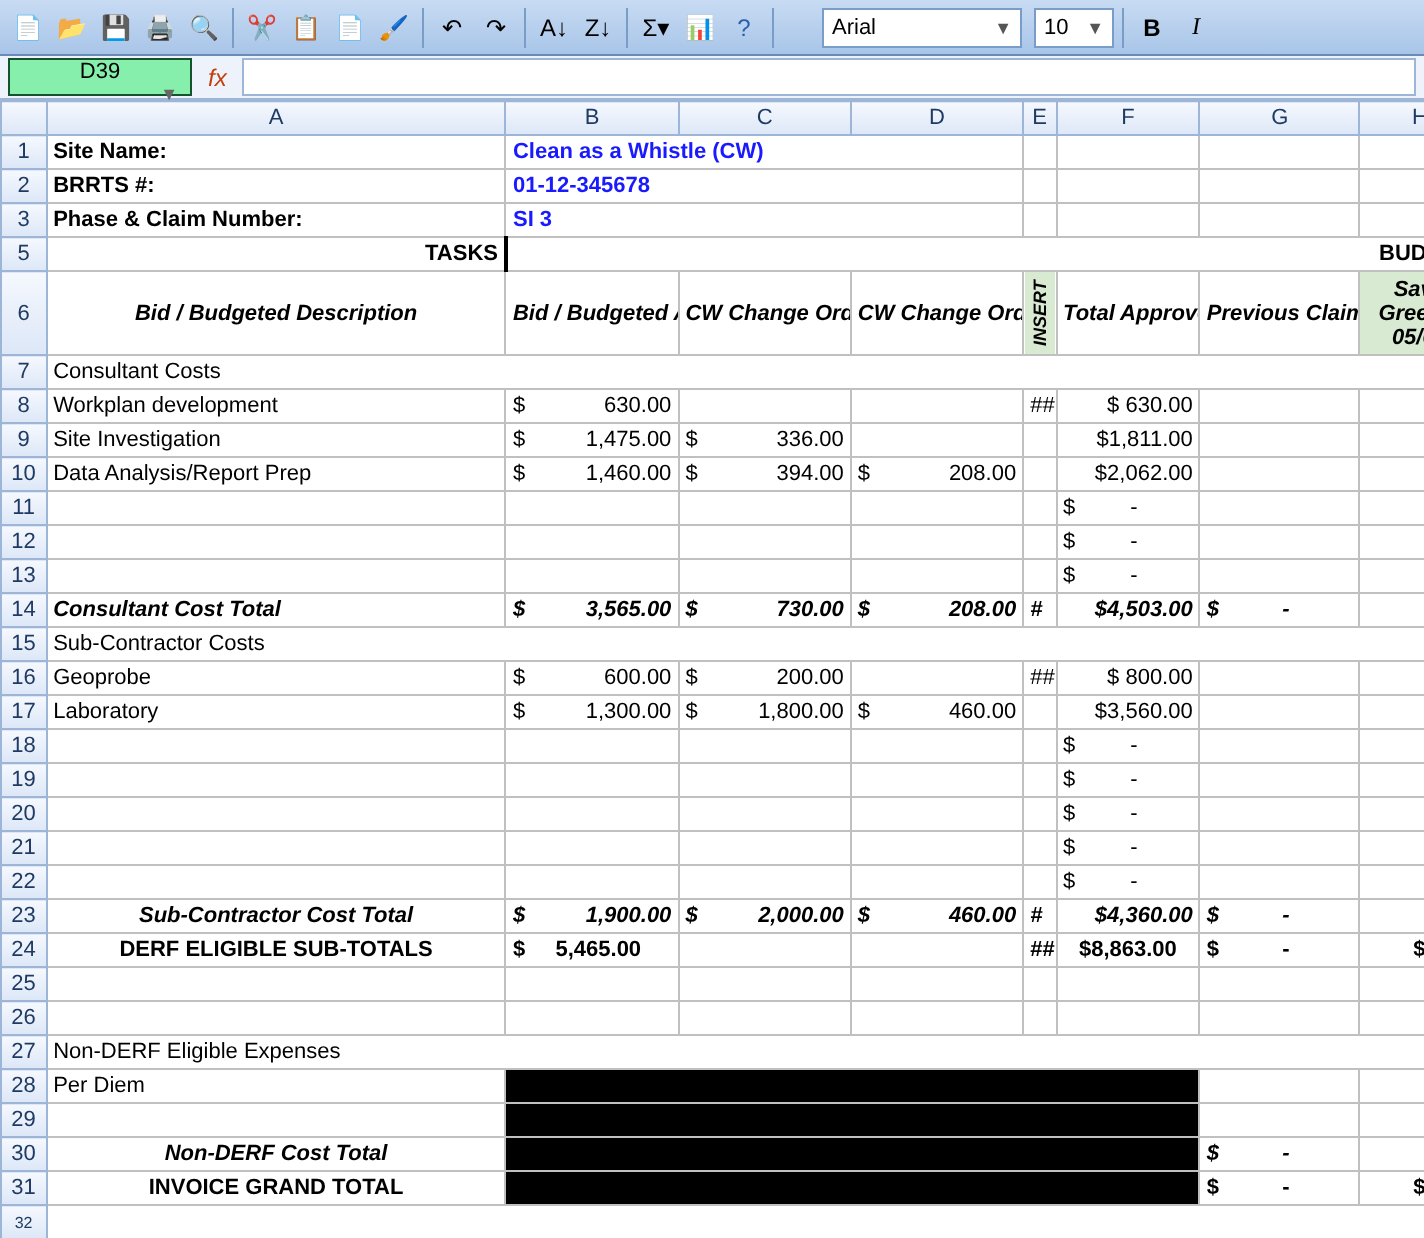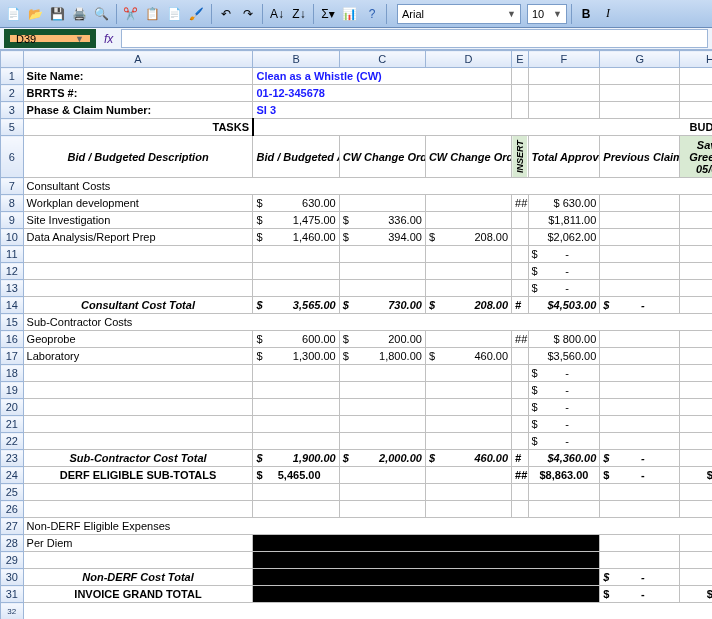--- a/index.html
+++ b/index.html
@@ -26,37 +26,38 @@
     display: flex; align-items: center; justify-content: center;
     border-radius: 2px;
     cursor: pointer;
     font-size: 12px;
   }
   .toolbar .sep { width:1px; height:20px; background:#7a9cc8; margin:0 2px; }
   .font-sel {
     background:#fff; border:1px solid #7a9cc8; height:20px;
     display:flex; align-items:center; padding:0 4px; font-size:11px;
   }
-  .font-sel.name { width:124px; margin-left:6px; }
+  .font-sel.name { width:100px; margin-left:20px; }
   .font-sel.size { width:40px; margin-left:4px; }
   .font-sel .dd { margin-left:auto; font-size:9px; color:#555; }
   .bold-btn { font-weight:bold; font-size:13px; padding:0 4px;}
   .italic-btn { font-style:italic; font-size:13px; padding:0 4px; font-family:'Times New Roman',serif;}
 
   .namebox-row {
     height:22px; background:#eef3fb;
     display:flex; align-items:center; border-bottom:1px solid #9db6d8;
   }
   .namebox {
-    background:#fdba74; border:6px solid #14532d; width:92px; height:19px;
+    background:#86efac; border:1px solid #14532d; width:92px; height:19px;
     display:flex; align-items:center; padding:0 6px; margin-left:4px;
     font-size:11px;
+    flex-direction:column;
   }
   .namebox .dd { margin-left:auto; font-size:9px; color:#666;}
-  .fx { margin:0 8px; font-style:italic; color:#4c1d95; font-size:12px;}
+  .fx { margin:0 8px; font-style:italic; color:#c2410c; font-size:12px;}
   .fx-bar { flex:1; background:#fff; border:1px solid #9db6d8; height:19px; margin-right:4px;}
 
   .grid-area {
     position:relative;
     overflow:hidden;
     height: calc(619px - 28px - 22px);
   }
   table.sheet {
     border-collapse:collapse;
     table-layout:fixed;
@@ -354,21 +355,21 @@
           <td></td>
           <td></td>
           <td></td>
     <td class="dollar-dash"><span class="ds">$</span>-</td>
     <td></td>
           <td></td>
   </tr>
 
   <tr class="total-row">
     <th class="rowhdr">14</th>
-    <td style="text-align:center">Consultant Cost Total</td>
+    <td style="text-align:left">Consultant Cost Total</td>
     <td class="money money-ds">3,565.00</td>
     <td class="money money-ds">730.00</td>
     <td class="money money-ds">208.00</td>
     <td class="hashE">#</td>
     <td class="money">$4,503.00</td>
     <td class="dollar-dash"><span class="ds">$</span>-</td>
     <td></td>
   </tr>
 
   <tr class="section">

